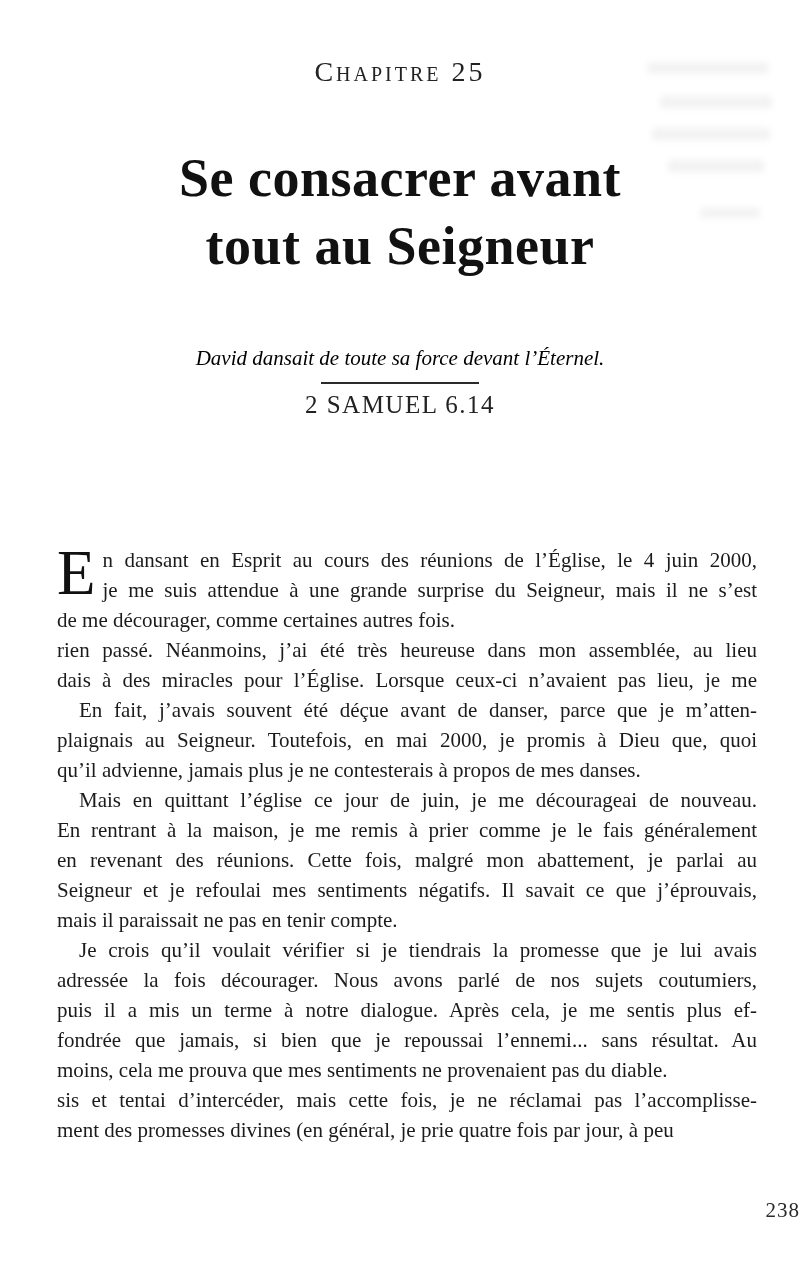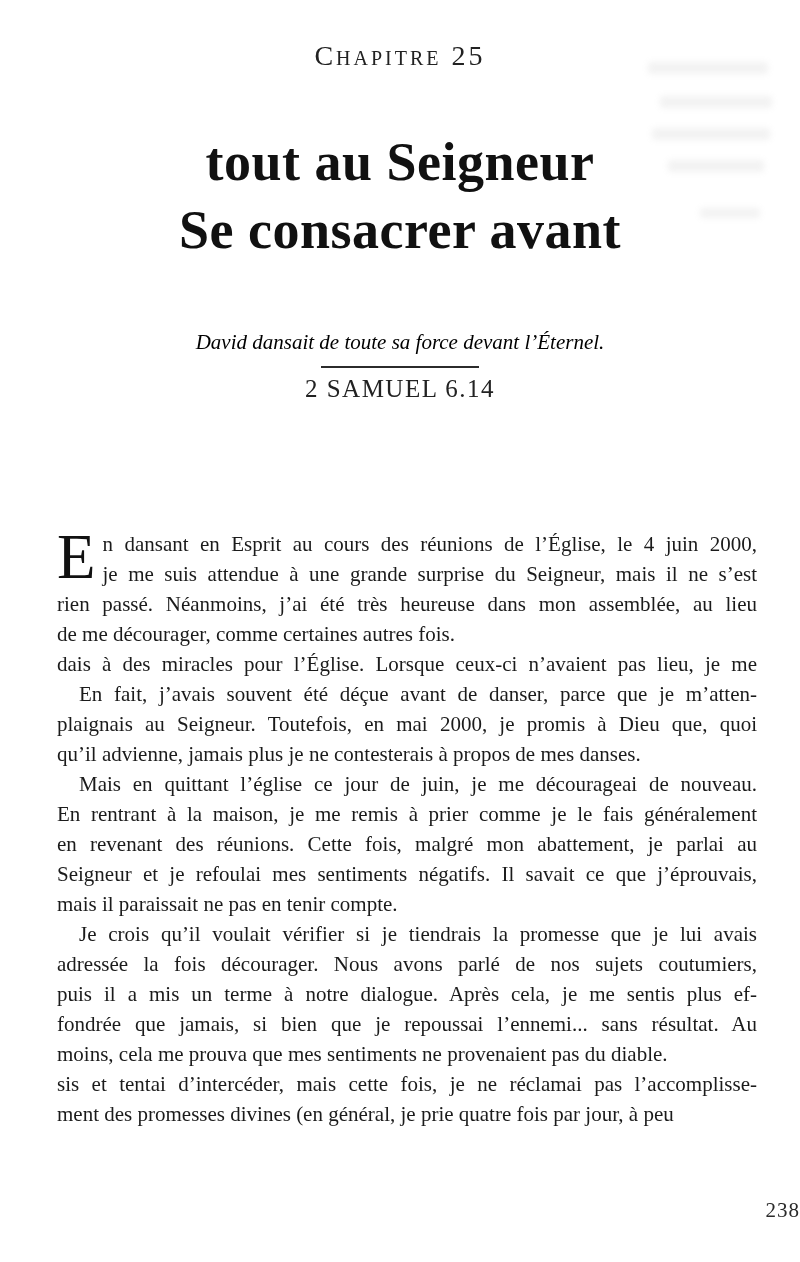--- a/index.html
+++ b/index.html
@@ -7,21 +7,21 @@
     position: relative;
     width: 800px;
     height: 1262px;
     margin: 0 auto;
     background: #ffffff;
     font-family: "Liberation Serif", "DejaVu Serif", serif;
     color: #1c1c1c;
     overflow: hidden;
   }
   .chapter-heading {
-    padding-top: 40px;
+    padding-top: 56px;
     text-align: center;
     font-variant: small-caps;
     font-size: 28px;
     letter-spacing: 3px;
     color: #222;
   }
   .book-title {
     margin-top: 56px;
     text-align: center;
     font-size: 54px;
@@ -104,37 +104,37 @@
 
   <div class="smudge s1"></div>
   <div class="smudge s2"></div>
   <div class="smudge s3"></div>
   <div class="smudge s4"></div>
   <div class="smudge s5"></div>
 
   <div class="chapter-heading">Chapitre 25</div>
 
   <div class="book-title">
+    <div>Se consacrer avant</div>
     <div>tout au Seigneur</div>
-    <div>Se consacrer avant</div>
   </div>
 
   <div class="epigraph">David dansait de toute sa force devant l’Éternel.</div>
 
   <div class="epigraph-rule"></div>
 
   <div class="epigraph-source">2 SAMUEL 6.14</div>
 
   <div class="body-text">
       <div class="para">
         <span class="dropcap">E</span>
         <div class="line">n dansant en Esprit au cours des réunions de l’Église, le 4 juin 2000,</div>
         <div class="line">je me suis attendue à une grande surprise du Seigneur, mais il ne s’est</div>
+        <div class="line last">de me décourager, comme certaines autres fois.</div>
         <div class="line">rien passé. Néanmoins, j’ai été très heureuse dans mon assemblée, au lieu</div>
-        <div class="line last">de me décourager, comme certaines autres fois.</div>
       </div>
       <div class="para">
         <div class="line">dais à des miracles pour l’Église. Lorsque ceux-ci n’avaient pas lieu, je me</div>
         <div class="line indent">En fait, j’avais souvent été déçue avant de danser, parce que je m’atten-</div>
         <div class="line">plaignais au Seigneur. Toutefois, en mai 2000, je promis à Dieu que, quoi</div>
         <div class="line last">qu’il advienne, jamais plus je ne contesterais à propos de mes danses.</div>
       </div>
       <div class="para">
         <div class="line indent">Mais en quittant l’église ce jour de juin, je me décourageai de nouveau.</div>
         <div class="line">En rentrant à la maison, je me remis à prier comme je le fais généralement</div>

